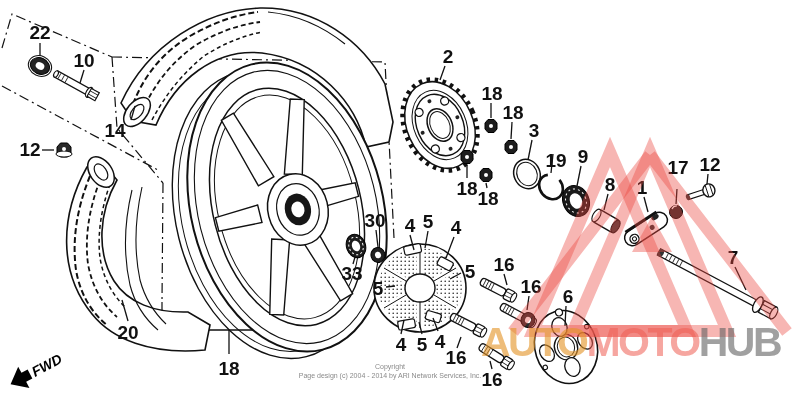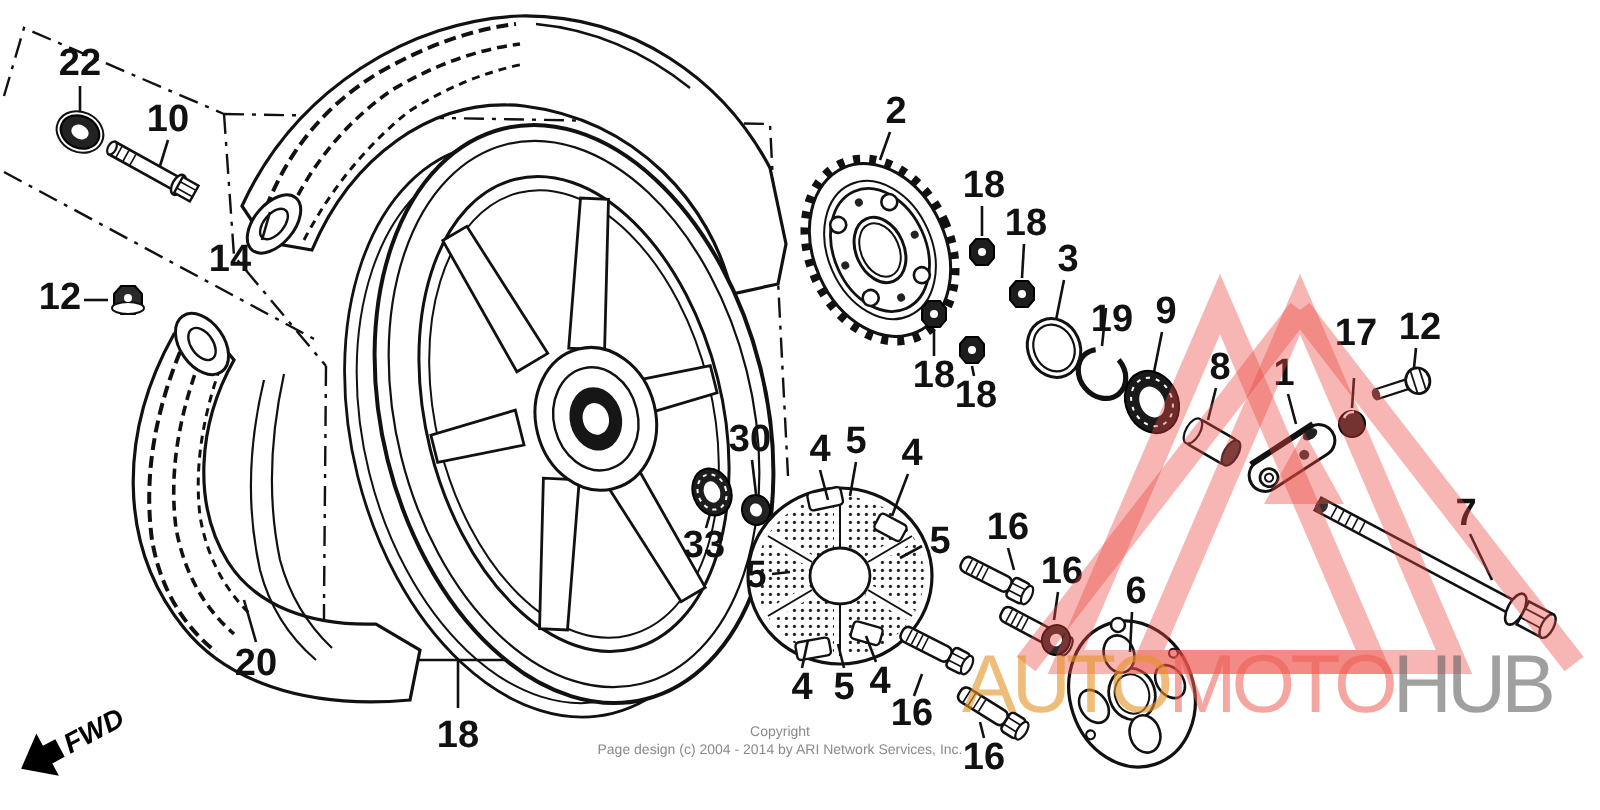--- a/index.html
+++ b/index.html
@@ -11,21 +11,21 @@
       font-family:"Liberation Sans",sans-serif;font-size:19px;font-weight:bold;
       color:#111;white-space:nowrap;line-height:1;}
   
   .copyright{position:absolute;left:270px;top:363px;width:240px;text-align:center;
              color:#8a8a8a;font-family:"Liberation Sans",sans-serif;line-height:1.25;}
   .copyright .l1{font-size:7px;}
   .copyright .l2{font-size:7px;}
   
   .wm-svg{position:absolute;left:0;top:0;pointer-events:none;}
   .wm-text{position:absolute;left:481px;top:322px;pointer-events:none;
-           font-family:"Liberation Sans",sans-serif;font-weight:normal;font-size:41px;
+           font-family:"Liberation Sans",sans-serif;font-weight:bold;font-size:41px;
            letter-spacing:-2.5px;line-height:1;white-space:nowrap;}
   .wm-auto{color:rgba(228,148,40,0.62);}
   .wm-moto{color:rgba(238,92,82,0.55);}
   .wm-hub{color:rgba(96,96,96,0.60);}
 </style>
 </head>
 <body>
 
 <div id="stage">
 

